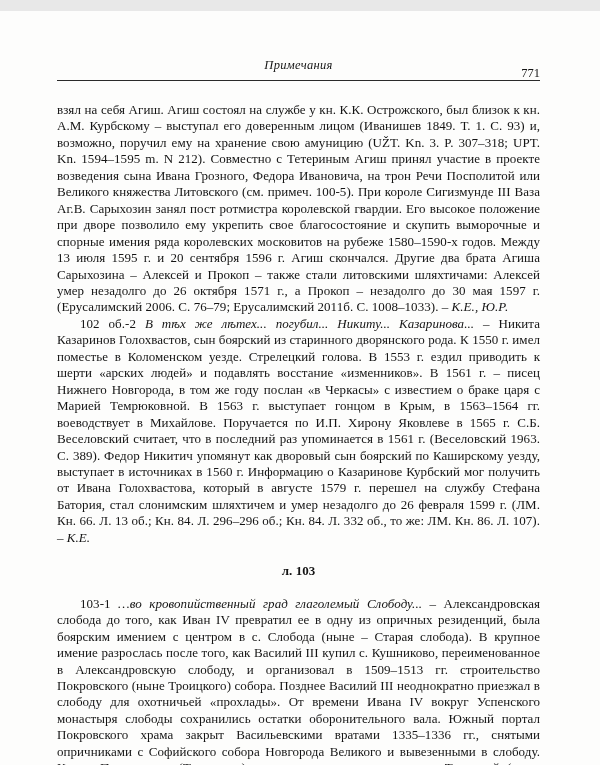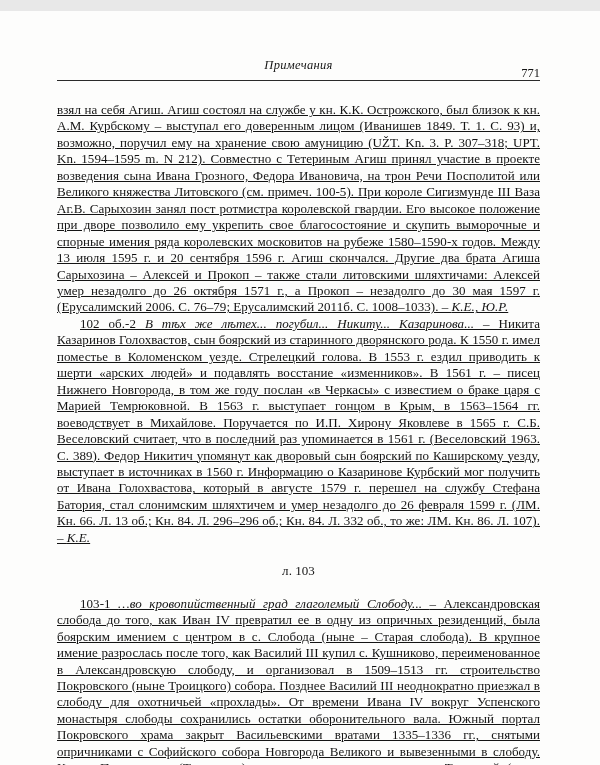--- a/index.html
+++ b/index.html
@@ -34,26 +34,26 @@
     border-top: 1.4px solid #2a2a2a;
     margin: 5px 0 0 0;
   }
   .notes-body {
     margin-top: 21px;
     font-size: 13px;
     line-height: 16.45px;
     text-align: justify;
     letter-spacing: 0.05px;
   }
-  .para { margin: 0; text-indent: 23px; text-decoration: underline; }
+  .para { margin: 0; text-indent: 23px; }
   .para.no-indent { text-indent: 0; }
   .para .it, .leaf-heading .it { font-style: italic; }
   .leaf-heading {
     text-align: center;
-    font-weight: normal;
+    font-weight: bold;
     font-size: 13px;
     margin: 17px 0 16px 0;
     text-indent: 0;
   }
 </style>
 </head>
 <body>
 
 <div class="page">
   <header class="running-head">

